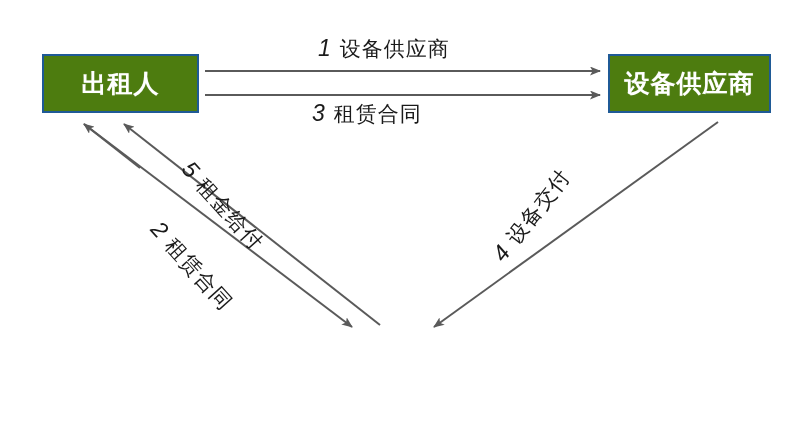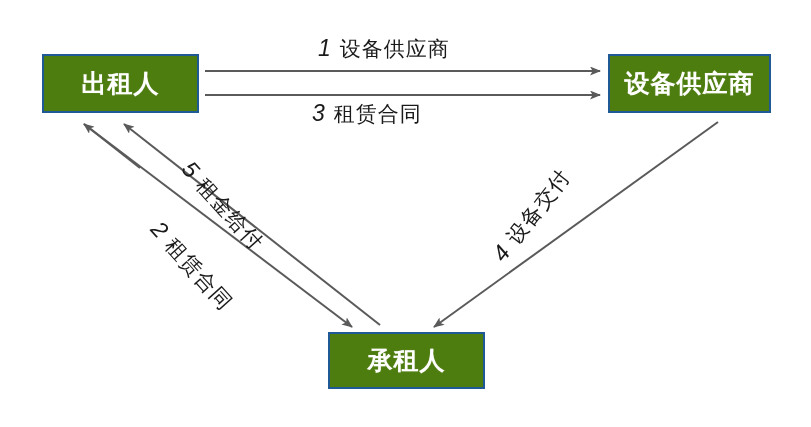--- a/index.html
+++ b/index.html
@@ -102,23 +102,20 @@
   </svg>
 
   <div id="node-lessor" class="node">
     <span>出租人</span>
   </div>
 
   <div id="node-supplier" class="node">
     <span>设备供应商</span>
   </div>
 
-  <div id="node-lessee" class="node">
-    <span>承租人</span>
-  </div>
 
   <div id="label-1" class="edge-label">
     <span class="num">1</span><span>设备供应商</span>
   </div>
 
   <div id="label-3" class="edge-label">
     <span class="num">3</span><span>租赁合同</span>
   </div>
 
   <div id="label-5" class="edge-label">

